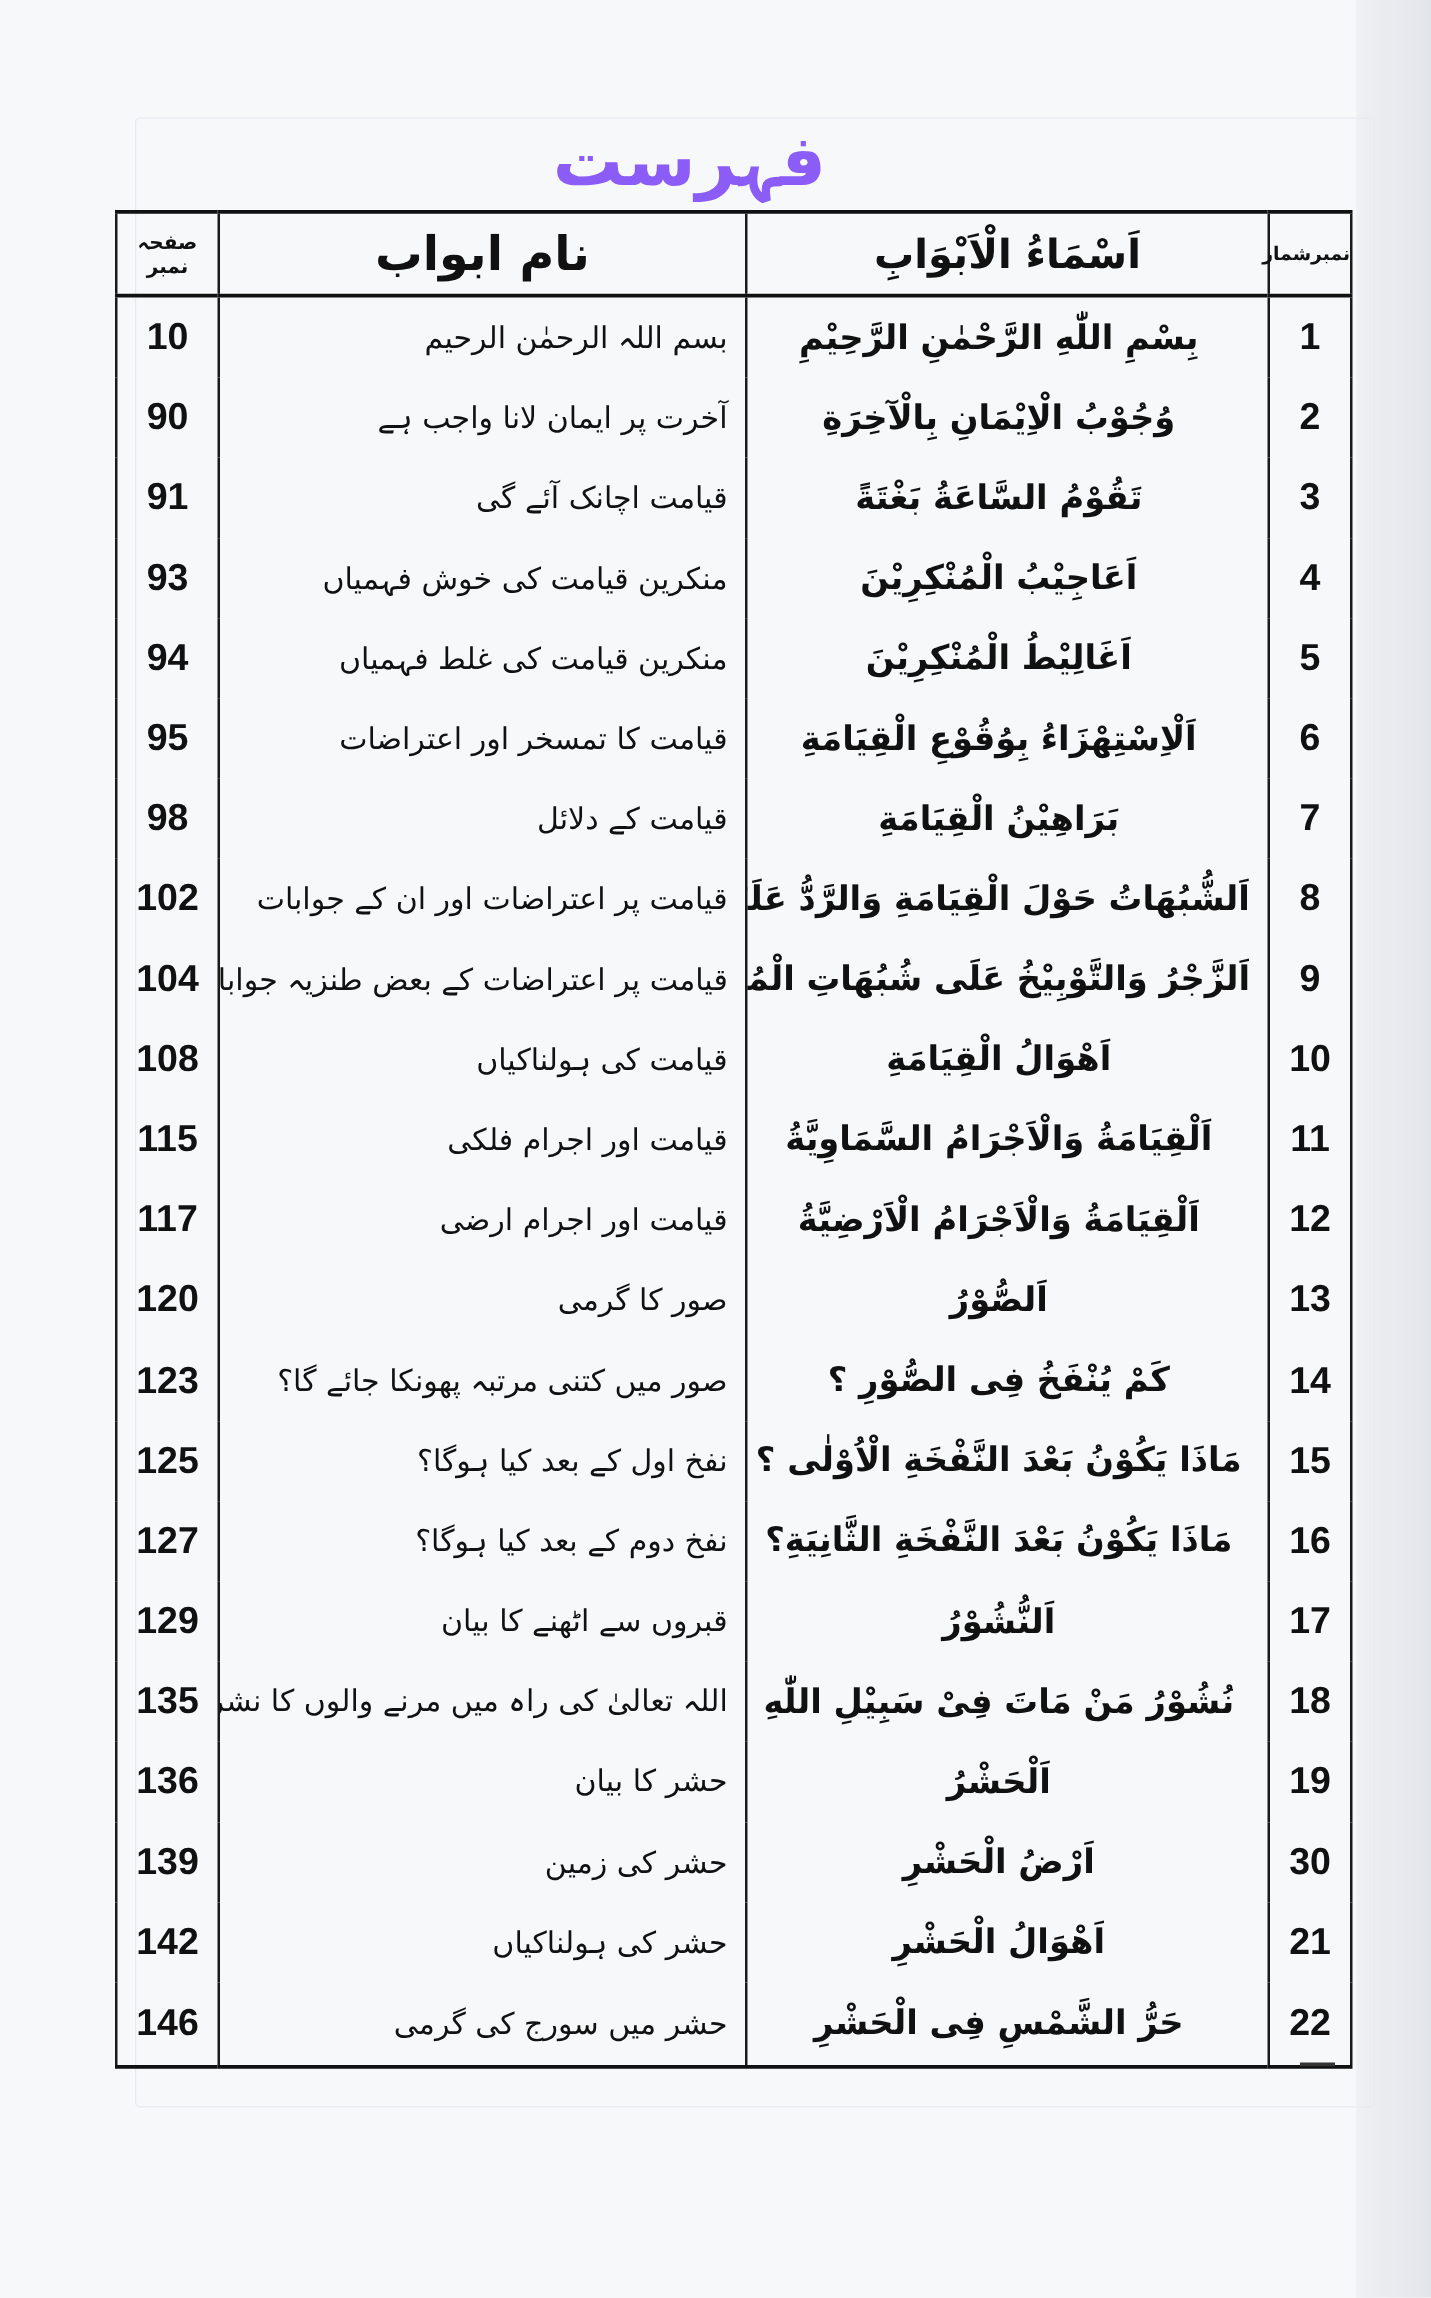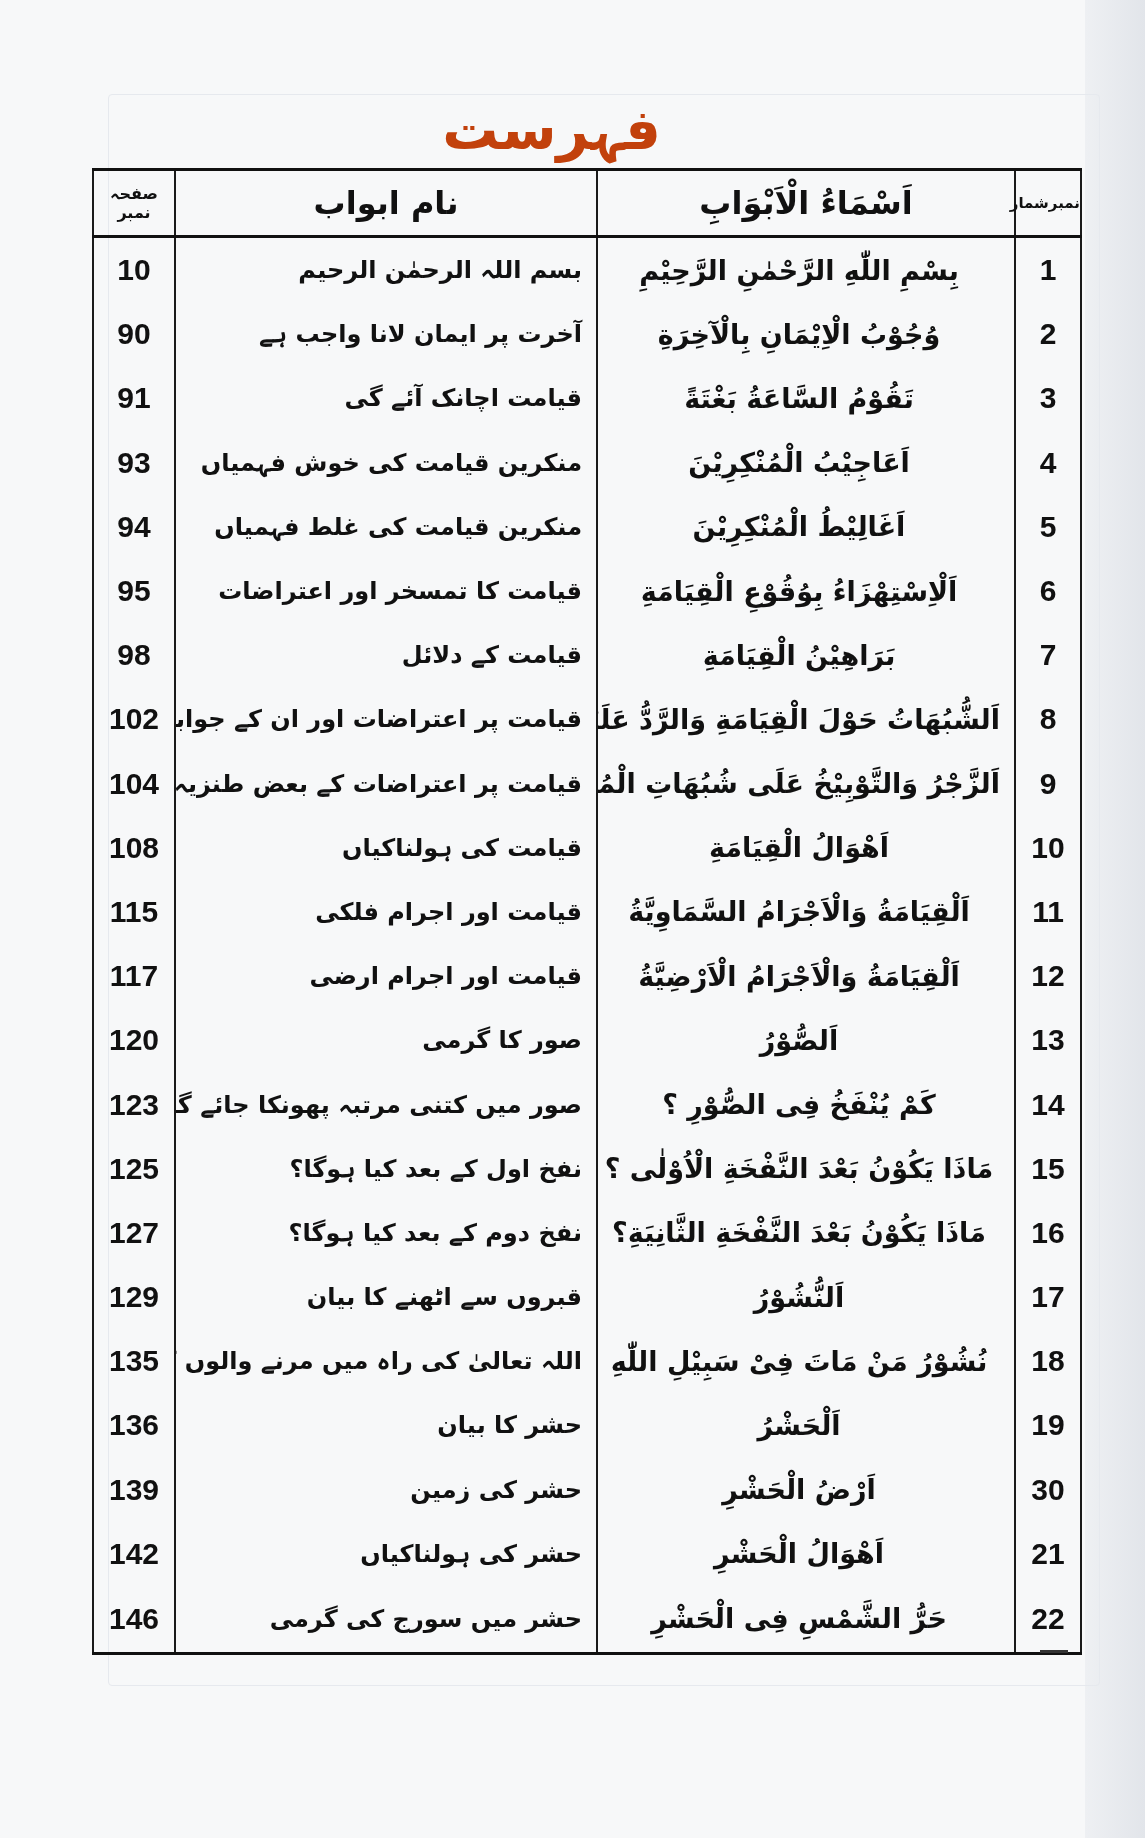--- a/index.html
+++ b/index.html
@@ -36,21 +36,21 @@
       position: absolute;
       left: 0;
       width: 1103px;
       top: 98px;
       text-align: center;
       font-family: "DejaVu Sans", sans-serif;
       font-weight: 900;
       font-size: 56px;
       line-height: 64px;
       direction: rtl;
-      color: #c2410c;
+      color: #8b5cf6;
       letter-spacing: 1px;
     }
     .toc-table {
       position: absolute;
       left: 92px;
       top: 168px;
       width: 988px;
       border-collapse: collapse;
       direction: rtl;
       table-layout: fixed;
@@ -63,21 +63,21 @@
     }
     .toc-table thead th {
       height: 64px;
       border-top: 3px solid #111;
       border-bottom: 3px solid #111;
       font-weight: bold;
       font-family: "DejaVu Sans", sans-serif;
     }
     .th-serial { width: 64px; font-size: 15px; }
     .th-arabic { width: 416px; font-size: 32px; }
-    .th-urdu { width: 420px; font-size: 32px; }
+    .th-urdu { width: 420px; font-size: 38px; }
     .th-page { width: 80px; font-size: 16px; }
     .toc-table tbody td {
       height: 64.2px;
     }
     .toc-table tbody tr:last-child td {
       border-bottom: 3px solid #111;
       height: 66px;
     }
     .cell-serial {
       text-align: center;
@@ -91,21 +91,21 @@
       padding-right: 14px !important;
       font-family: "DejaVu Sans", sans-serif;
       font-weight: bold;
       font-size: 27px;
       white-space: nowrap;
       overflow: hidden;
     }
     .cell-urdu {
       padding-right: 14px !important;
       font-family: "DejaVu Sans", sans-serif;
-      font-weight: bold;
+      font-weight: normal;
       font-size: 24px;
       white-space: nowrap;
       overflow: hidden;
     }
     .cell-page {
       text-align: center;
       direction: ltr;
       font-family: "Liberation Sans", sans-serif;
       font-weight: bold;
       font-size: 30px;

